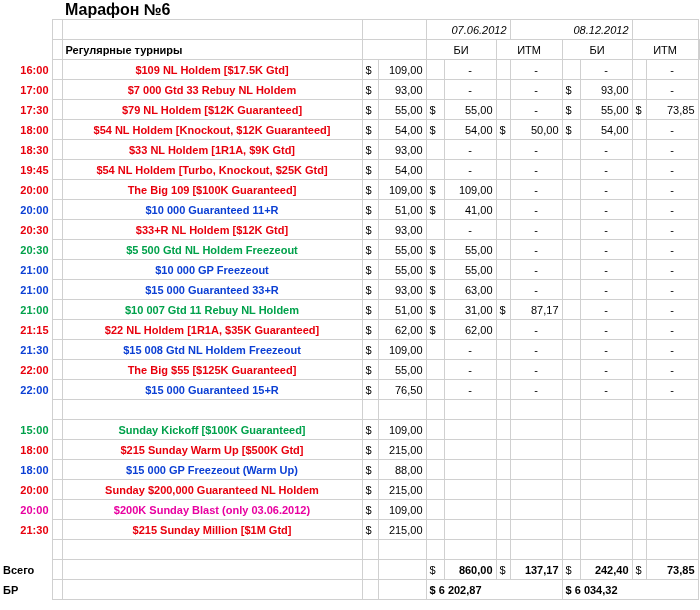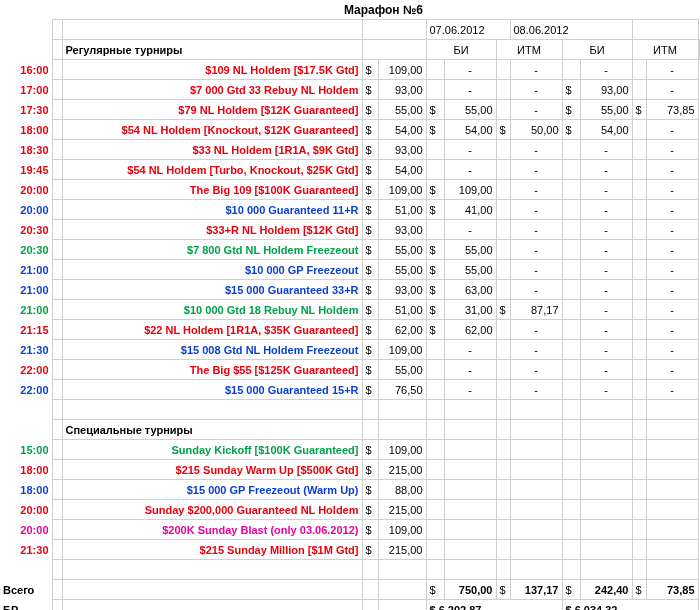--- a/index.html
+++ b/index.html
@@ -20,30 +20,30 @@
     border:1px solid #d0d0d0;
     padding:0 3px;
     height:19px;
     vertical-align:middle;
     white-space:nowrap;
     overflow:hidden;
   }
   .noborder{border:none !important;}
   .title{
     font-weight:bold;
-    font-size:12px;
-    text-align:right;
+    font-size:16px;
+    text-align:left;
     border:none !important;
   }
   .c-time{width:52px;text-align:right;font-weight:bold;padding-right:4px;}
-  .c-name{width:300px;text-align:right;font-weight:bold;}
+  .c-name{width:300px;text-align:center;font-weight:bold;}
   .c-cur{width:16px;text-align:left;}
   .c-amt{width:48px;text-align:right;padding-right:5px;}
   .c-dash{text-align:center;}
-  .hdr-date{text-align:left;font-weight:normal;}
+  .hdr-date{text-align:right;font-weight:normal;font-style:italic;}
   .hdr-sub{text-align:center;}
   .section{font-weight:bold;text-align:left;}
   .red{color:#e8000d;}
   .blue{color:#0b3fd4;}
   .green{color:#00a14b;}
   .magenta{color:#e800a0;}
   .bold{font-weight:bold;}
   .left{text-align:left;}
   .tot-label{font-weight:bold;text-align:left;}
   .empty-row td{height:19px;}
@@ -107,21 +107,21 @@
     <td class="noborder" style="border:none;"></td>
     <td class="noborder" style="border:none;"></td>
   </tr>
 
   <tr>
     <td class="noborder" style="border:none;"></td>
     <td></td>
     <td></td>
     <td colspan="2"></td>
     <td colspan="3" class="hdr-date">07.06.2012</td>
-    <td colspan="3" class="hdr-date">08.06.2012</td>
+    <td colspan="3" class="hdr-date">08.12.2012</td>
     <td colspan="2"></td>
   </tr>
 
   <tr>
     <td class="noborder" style="border:none;"></td>
     <td></td>
     <td class="section">Регулярные турниры</td>
     <td colspan="2"></td>
     <td colspan="2" class="hdr-sub">БИ</td>
     <td colspan="2" class="hdr-sub">ИТМ</td>
@@ -263,21 +263,21 @@
         <td class="c-cur"></td>
         <td class="c-dash">-</td>
         <td class="c-cur"></td>
         <td class="c-dash">-</td>
         <td class="c-cur"></td>
         <td class="c-dash">-</td>
       </tr>
       <tr>
         <td class="c-time green" style="border: none;">20:30</td>
         <td class=""></td>
-        <td class="c-name green">$7 800 Gtd NL Holdem Freezeout</td>
+        <td class="c-name green">$5 500 Gtd NL Holdem Freezeout</td>
         <td class="c-cur">$</td>
         <td class="c-amt">55,00</td>
         <td class="c-cur">$</td>
         <td class="c-amt">55,00</td>
         <td class="c-cur"></td>
         <td class="c-dash">-</td>
         <td class="c-cur"></td>
         <td class="c-dash">-</td>
         <td class="c-cur"></td>
         <td class="c-dash">-</td>
@@ -308,21 +308,21 @@
         <td class="c-cur"></td>
         <td class="c-dash">-</td>
         <td class="c-cur"></td>
         <td class="c-dash">-</td>
         <td class="c-cur"></td>
         <td class="c-dash">-</td>
       </tr>
       <tr>
         <td class="c-time green" style="border: none;">21:00</td>
         <td class=""></td>
-        <td class="c-name green">$10 000 Gtd 18 Rebuy NL Holdem</td>
+        <td class="c-name green">$10 007 Gtd 11 Rebuy NL Holdem</td>
         <td class="c-cur">$</td>
         <td class="c-amt">51,00</td>
         <td class="c-cur">$</td>
         <td class="c-amt">31,00</td>
         <td class="c-cur">$</td>
         <td class="c-amt">87,17</td>
         <td class="c-cur"></td>
         <td class="c-dash">-</td>
         <td class="c-cur"></td>
         <td class="c-dash">-</td>
@@ -399,35 +399,20 @@
         <td></td>
         <td></td>
         <td></td>
         <td></td>
         <td></td>
         <td></td>
         <td></td>
         <td></td>
   </tr>
 
-  <tr>
-    <td class="noborder" style="border:none;"></td>
-    <td></td>
-    <td class="section">Специальные турниры</td>
-    <td></td>
-        <td></td>
-        <td></td>
-        <td></td>
-        <td></td>
-        <td></td>
-        <td></td>
-        <td></td>
-        <td></td>
-        <td></td>
-  </tr>
 
   </tbody>
     <tbody id="special-body">
       <tr>
         <td class="c-time green" style="border: none;">15:00</td>
         <td class=""></td>
         <td class="c-name green">Sunday Kickoff [$100K Guaranteed]</td>
         <td class="c-cur">$</td>
         <td class="c-amt">109,00</td>
         <td class="c-cur"></td>
@@ -533,21 +518,21 @@
         <td></td>
   </tr>
 
   <tr>
     <td class="noborder tot-label" style="border:none;">Всего</td>
     <td></td>
         <td></td>
         <td></td>
         <td></td>
     <td class="c-cur">$</td>
-    <td class="c-amt bold">750,00</td>
+    <td class="c-amt bold">860,00</td>
     <td class="c-cur">$</td>
     <td class="c-amt bold">137,17</td>
     <td class="c-cur">$</td>
     <td class="c-amt bold">242,40</td>
     <td class="c-cur">$</td>
     <td class="c-amt bold">73,85</td>
   </tr>
 
   <tr>
     <td class="noborder tot-label" style="border:none;">БР</td>

